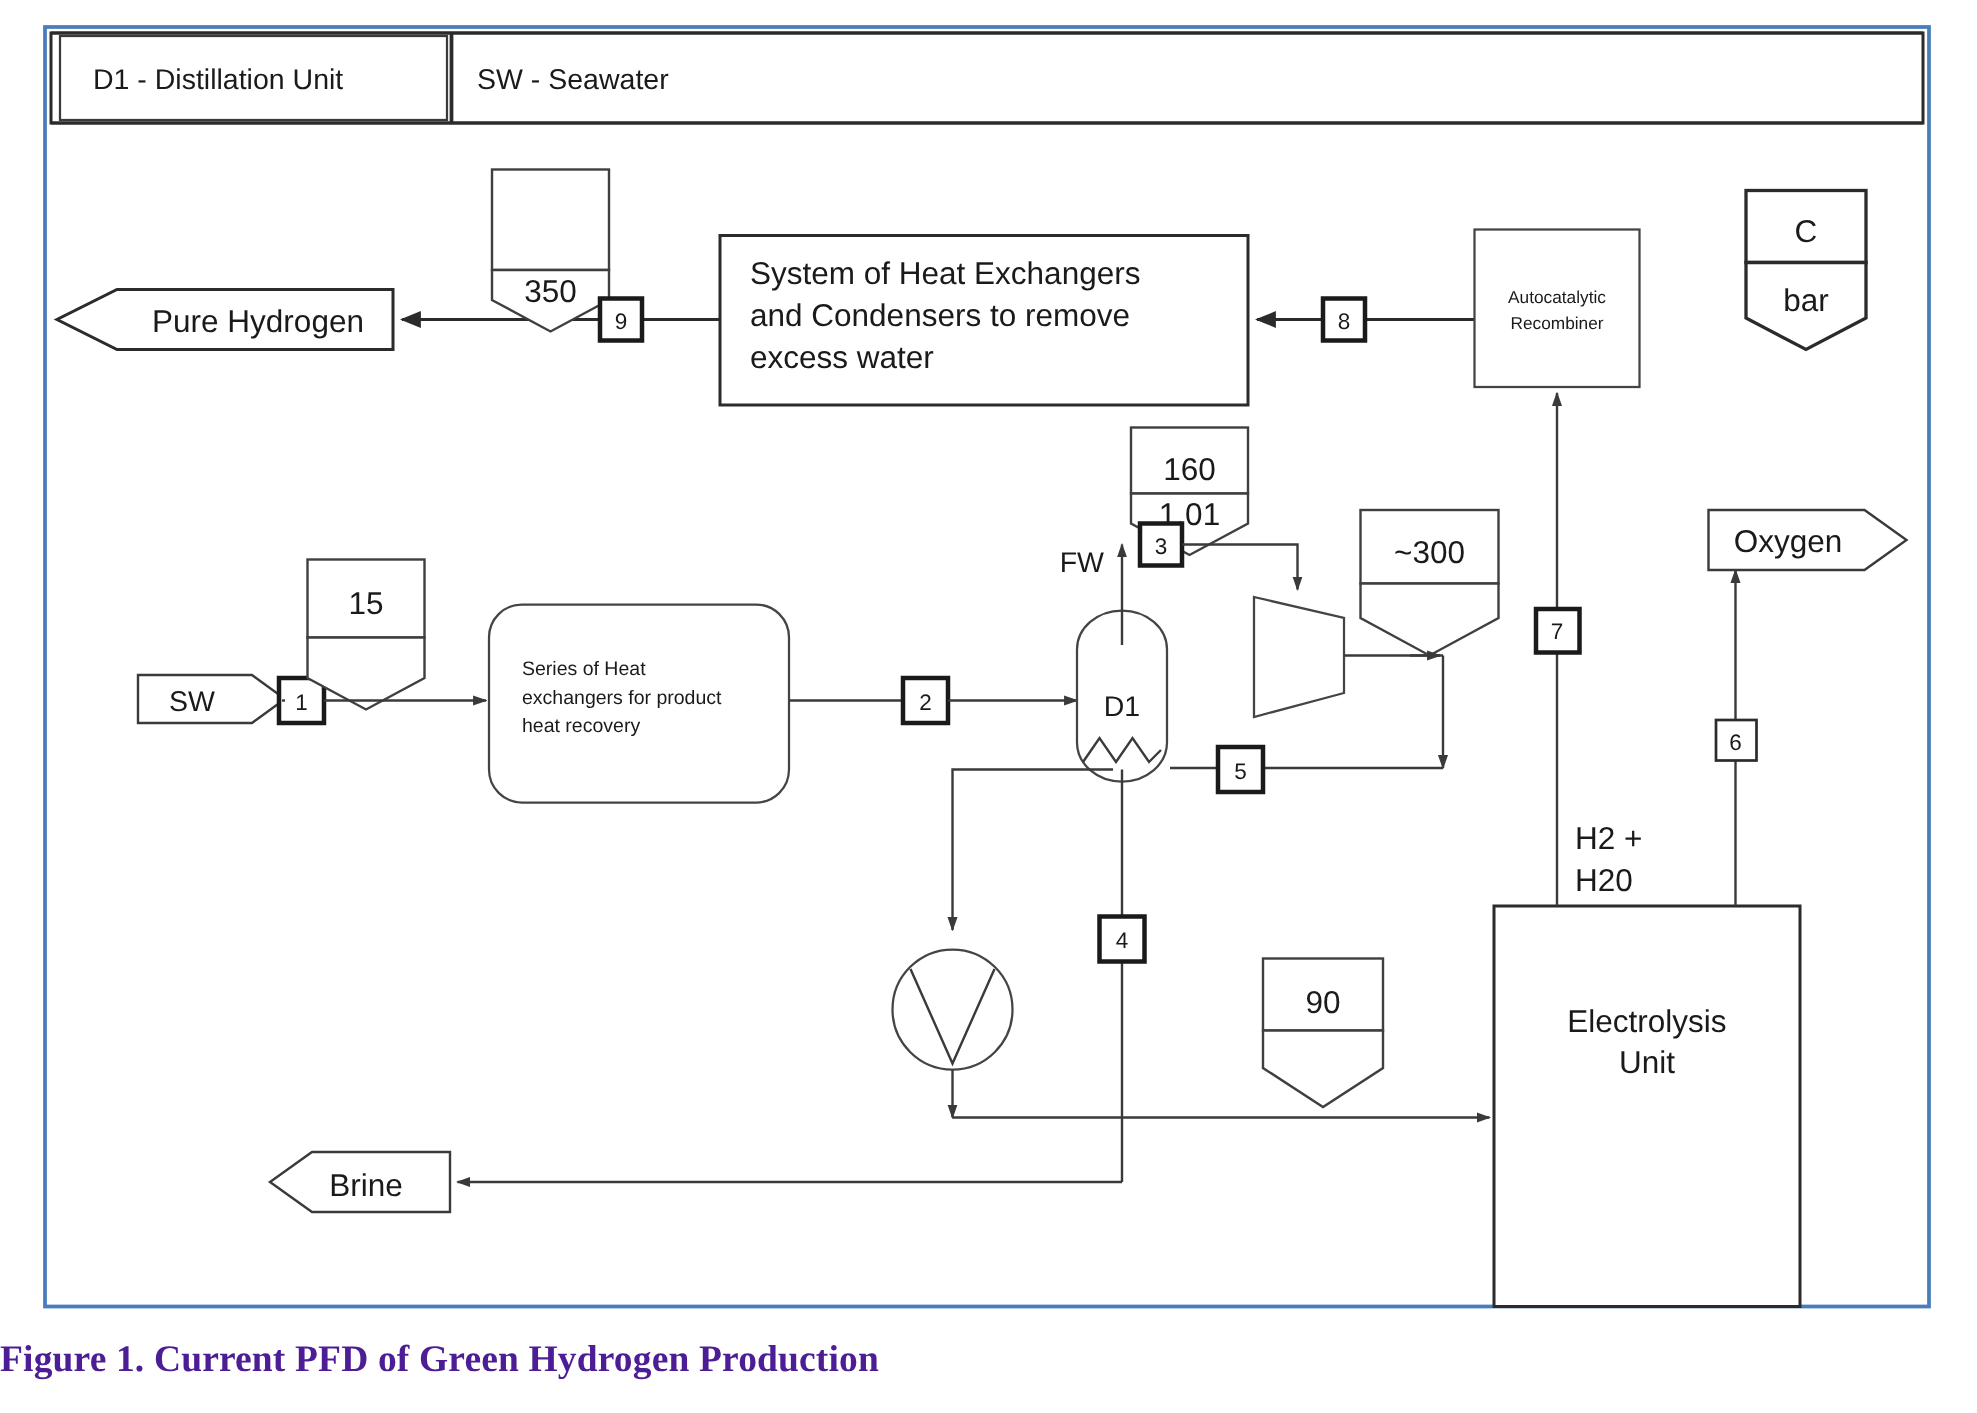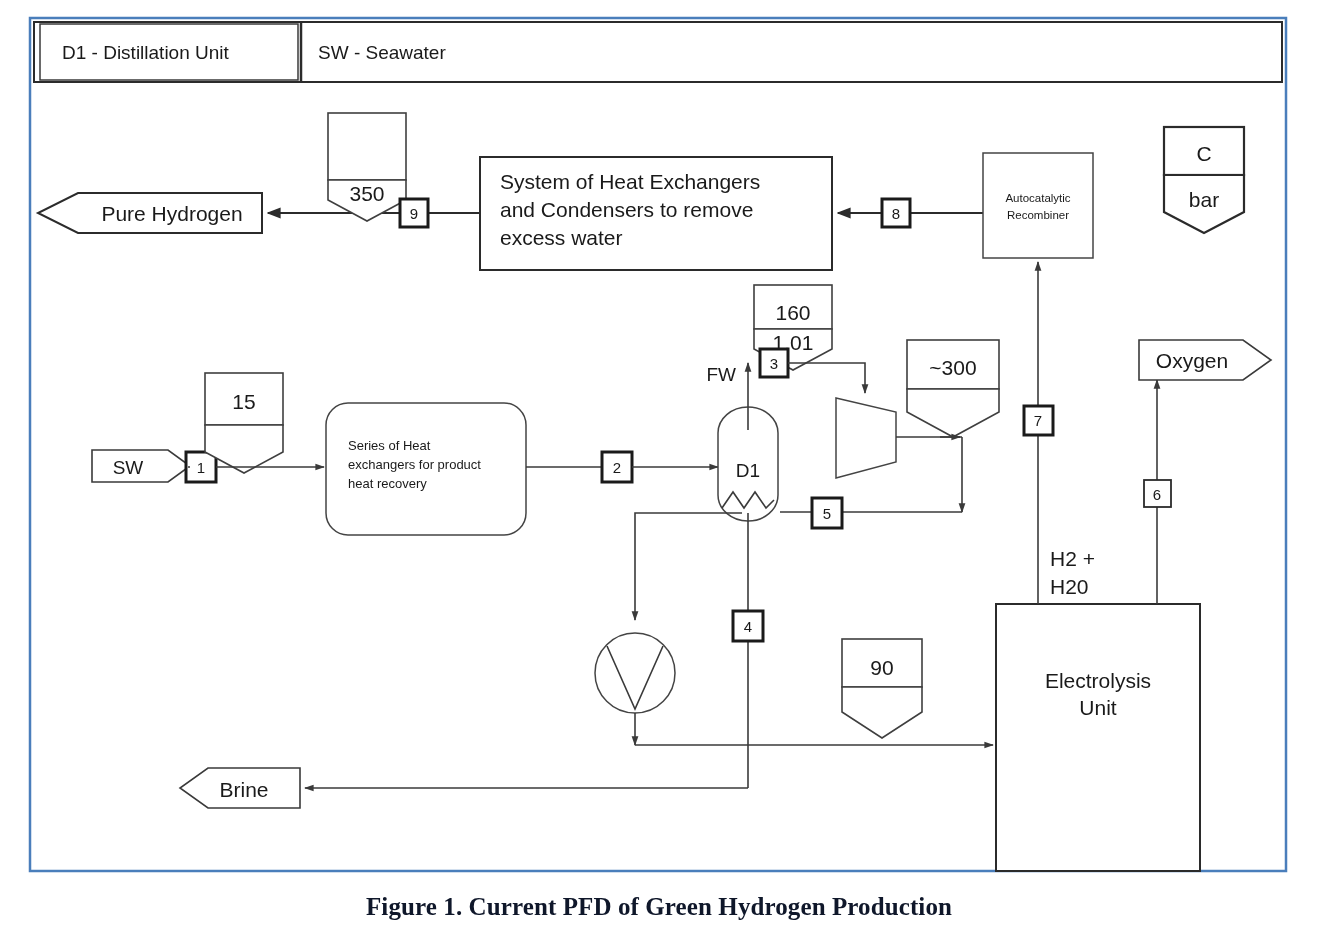--- a/index.html
+++ b/index.html
@@ -88,25 +88,24 @@
   .t-big    { font-size: 21px; }
   .t-med    { font-size: 19px; }
   .t-small  { font-size: 11.5px; }
   .t-flag   { font-size: 21px; }
   .t-tag    { font-size: 15px; }
   .caption {
     position: absolute;
     left: 0;
     top: 893px;
     width: 1318px;
-    text-align: center;
     font-family: "Liberation Serif", serif;
     font-weight: bold;
     font-size: 25px;
-    color: #0f172a;
+    color: #4c1d95;
     letter-spacing: 0.1px;
   }
 </style>
 </head>
 <body>
 
 <div id="root">
 
   <svg id="pfd" width="1318" height="942" viewBox="0 0 1318 942">
 

